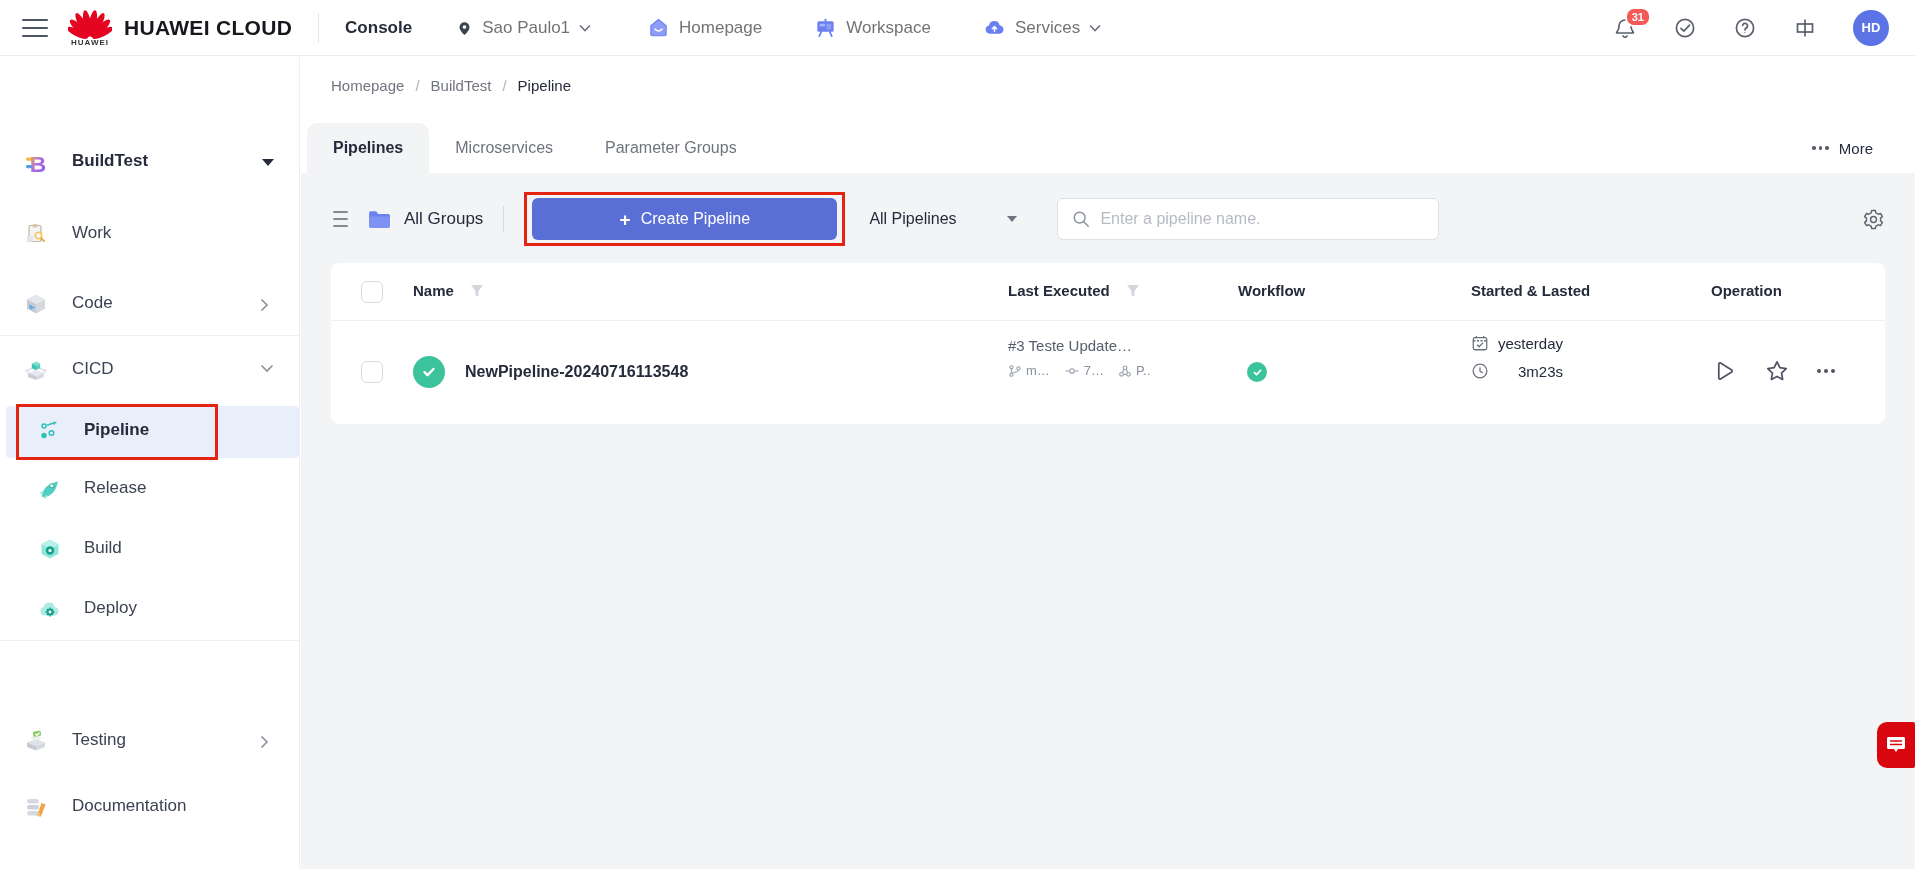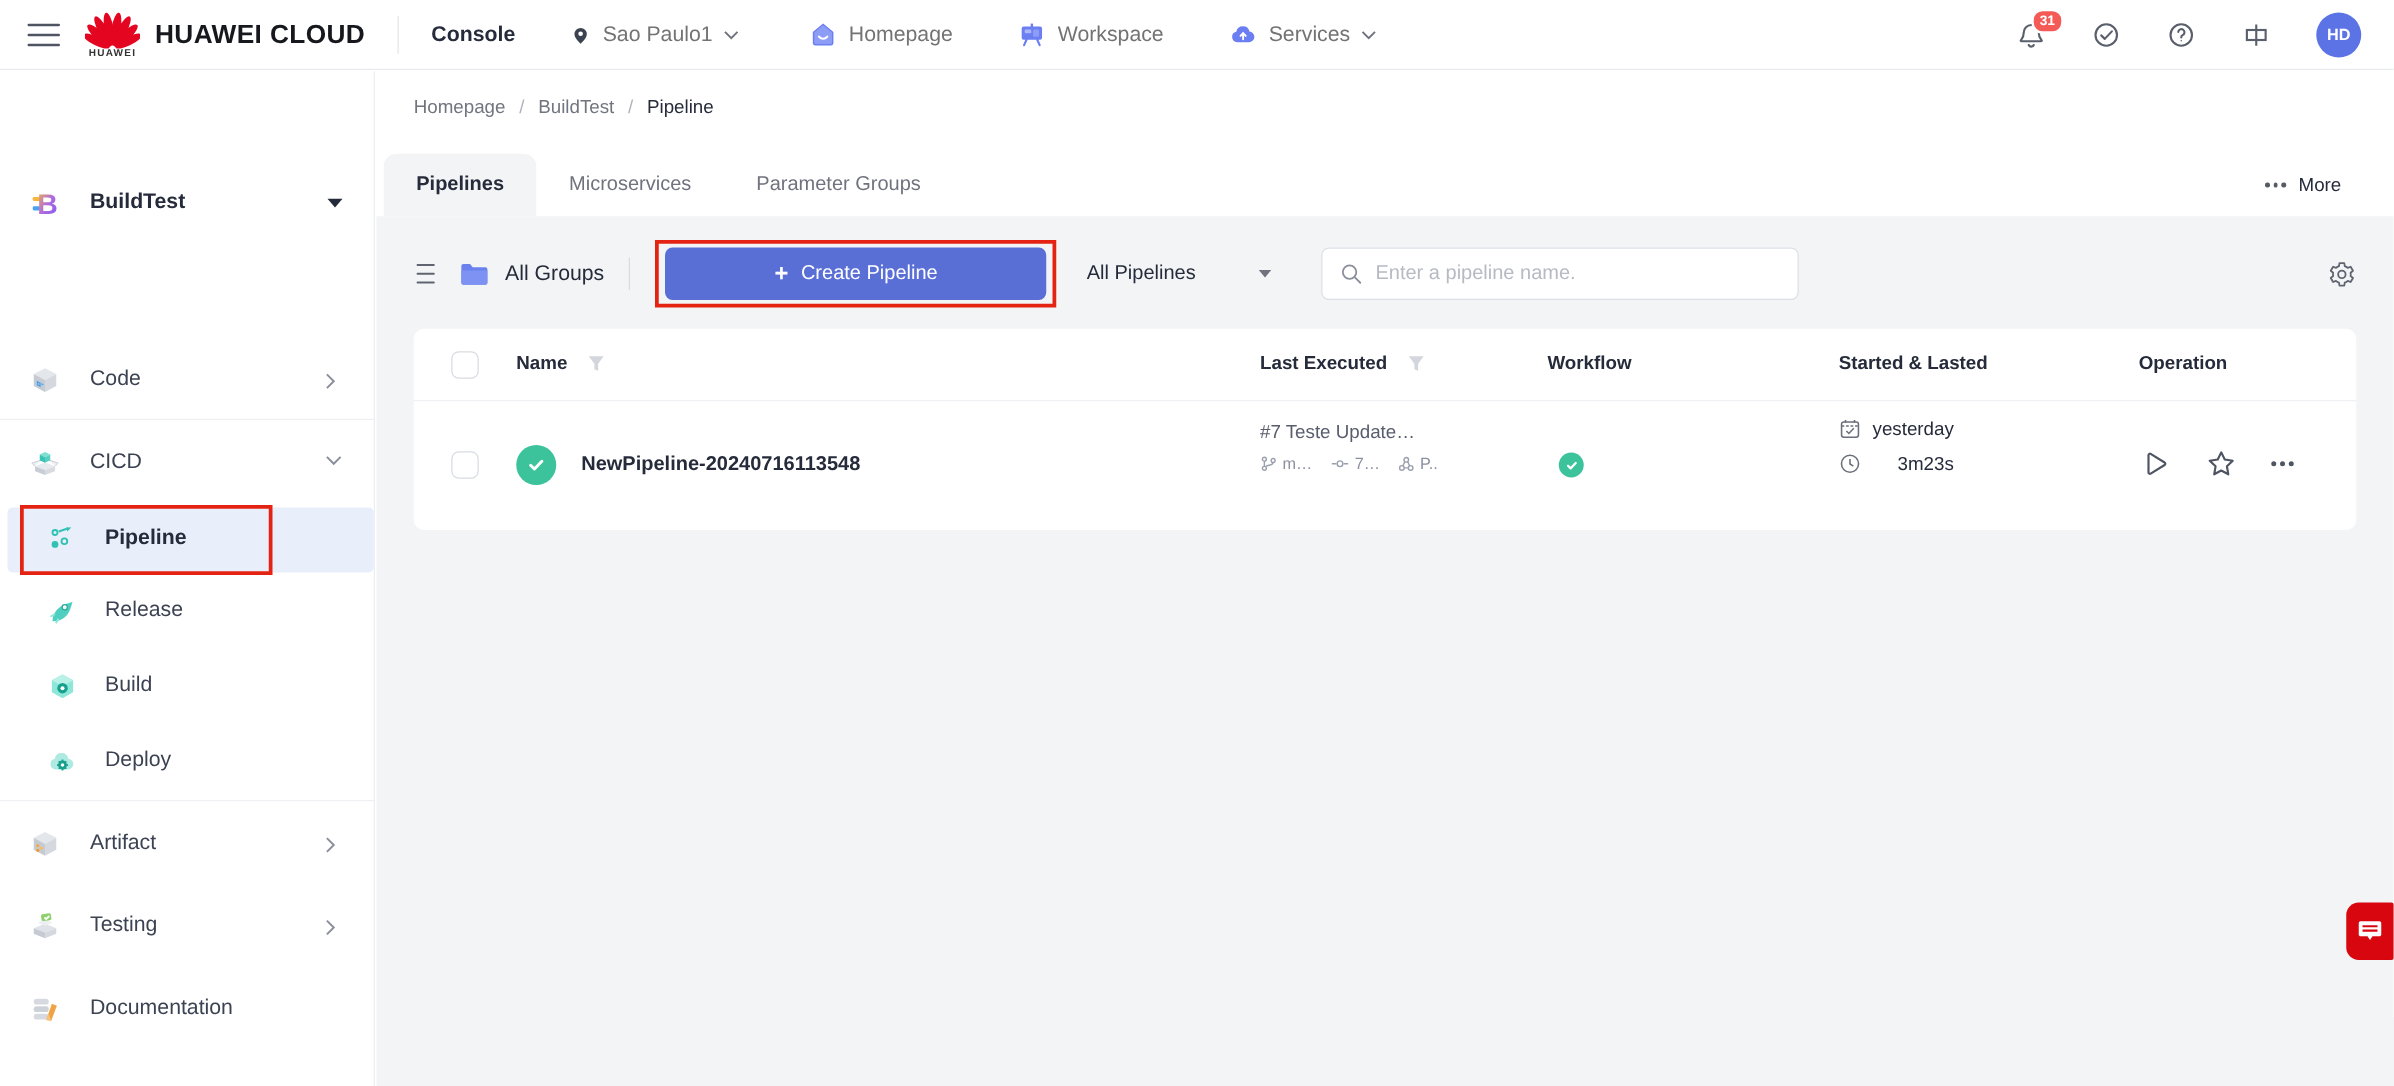--- a/index.html
+++ b/index.html
@@ -224,20 +224,33 @@
         </defs>
         <rect x="2" y="6" width="6" height="3" rx="1" fill="#f6b73c"></rect>
         <rect x="2" y="13" width="6" height="3" rx="1" fill="#4aa3f0"></rect>
         <text x="13" y="19" text-anchor="middle" font-size="21" font-weight="bold" fill="url(#bGrad)" font-family="Liberation Sans, sans-serif">B</text>
       </svg>
     </span>
     <span class="s-label proj-label">BuildTest</span>
     <span class="proj-caret"></span>
   </div>
 
+  <div class="side-item" style="top:152px">
+    <span class="s-icon">
+      <svg width="24" height="24" viewBox="0 0 24 24">
+        <rect x="5" y="3.5" width="12" height="16" rx="1.6" fill="#f3f4f7" stroke="#c4b49a" stroke-width="1.2"></rect>
+        <rect x="8.5" y="2" width="5" height="3.4" rx="1" fill="#d9c7a7"></rect>
+        <path d="M3 14h6v7l-3-1.6L3 21z" fill="#e2e5ea"></path>
+        <circle cx="14.5" cy="13.5" r="4" fill="#f6c453" opacity="0.9"></circle>
+        <circle cx="14.5" cy="13.5" r="2.2" fill="#fff"></circle>
+        <path d="M17.5 16.5l2.6 2.6" stroke="#e3a93c" stroke-width="1.8" stroke-linecap="round"></path>
+      </svg>
+    </span>
+    <span class="s-label">Work</span>
+  </div>
 
   <div class="side-item" style="top:222px">
     <span class="s-icon">
       <svg width="24" height="24" viewBox="0 0 24 24">
         <polygon points="12,2.5 21,7.2 12,12 3,7.2" fill="#e3e6eb"></polygon>
         <polygon points="3,7.2 12,12 12,21.5 3,16.8" fill="#c6cad2"></polygon>
         <polygon points="21,7.2 12,12 12,21.5 21,16.8" fill="#d5d9df"></polygon>
         <path d="M6 13.5l2 1v2.4l-2-1zM9 15l1.6.8" stroke="#4aa3f0" stroke-width="1.1" fill="none"></path>
       </svg>
     </span>
@@ -317,38 +330,20 @@
         <circle cx="12" cy="15" r="3.6" fill="#17a08e"></circle>
         <circle cx="12" cy="15" r="1.4" fill="#fff"></circle>
         <path d="M12 10.6v1.4M12 18v1.4M7.6 15H9M15 15h1.4M9 12l1 1M15 18l-1-1M15 12l-1 1M9 18l1-1" stroke="#17a08e" stroke-width="1.4"></path>
       </svg>
     </span>
     <span class="s-label">Deploy</span>
   </div>
 
   <div class="side-div" style="top:583px"></div>
 
-  <div class="side-item" style="top:593px">
-    <span class="s-icon">
-      <svg width="24" height="24" viewBox="0 0 24 24">
-        <polygon points="12,2.5 21,7.2 12,12 3,7.2" fill="#e3e6eb"></polygon>
-        <polygon points="3,7.2 12,12 12,21.5 3,16.8" fill="#c6cad2"></polygon>
-        <polygon points="21,7.2 12,12 12,21.5 21,16.8" fill="#d5d9df"></polygon>
-        <circle cx="6.2" cy="13.5" r="1.3" fill="#f0a94c"></circle>
-        <circle cx="9" cy="15.5" r="1.3" fill="#f6bd6a"></circle>
-        <circle cx="6.2" cy="17.2" r="1.3" fill="#ef9b30"></circle>
-      </svg>
-    </span>
-    <span class="s-label">Artifact</span>
-    <span class="s-chev">
-      <svg width="9" height="14" viewBox="0 0 9 14">
-          <path d="M1.5 1.5 7 7l-5.5 5.5" stroke="#8a8f9b" stroke-width="1.6" fill="none"></path>
-        </svg>
-    </span>
-  </div>
 
   <div class="side-item" style="top:659px">
     <span class="s-icon">
       <svg width="24" height="24" viewBox="0 0 24 24">
         <polygon points="12,10 21,13.5 12,17 3,13.5" fill="#dfe2e8"></polygon>
         <polygon points="3,13.5 12,17 12,21.5 3,18" fill="#c6cad2"></polygon>
         <polygon points="21,13.5 12,17 12,21.5 21,18" fill="#d5d9df"></polygon>
         <polygon points="12,6.5 18,9 12,11.5 6,9" fill="#eceef2"></polygon>
         <rect x="9" y="2" width="8" height="5.5" rx="1.4" fill="#8ed06c" transform="rotate(-8 13 5)"></rect>
         <path d="M11.5 5l1.4 1.2 2.6-2.4" stroke="#fff" stroke-width="1.4" fill="none"></path>
@@ -481,21 +476,21 @@
         <div class="cell" style="left:82px;top:35px;">
           <span class="check-circle">
             <svg width="16" height="16" viewBox="0 0 16 16">
                 <path d="M3.5 8.2l3 3 6-6.2" stroke="#fff" stroke-width="2.4" fill="none" stroke-linecap="round" stroke-linejoin="round"></path>
               </svg>
           </span>
           <span class="row-name" style="margin-left:4px">NewPipeline-20240716113548</span>
         </div>
         <div class="cell" style="left:677px;top:16px;">
           <div>
-            <div class="run-title">#7 Teste Update…</div>
+            <div class="run-title">#3 Teste Update…</div>
             <div class="run-meta" style="margin-top:9px">
               <span class="meta-item">
                 <svg width="14" height="14" viewBox="0 0 16 16" fill="none" stroke="#9aa0ad" stroke-width="1.3">
                   <circle cx="4" cy="3.8" r="1.8"></circle>
                     <circle cx="4" cy="12.2" r="1.8"></circle>
                     <circle cx="12" cy="5" r="1.8"></circle>
                   <path d="M4 5.6v4.8M12 6.8c0 2.4-3.5 2.2-6.5 3.4"></path>
                 </svg>
                 <span>m…</span>
               </span>

